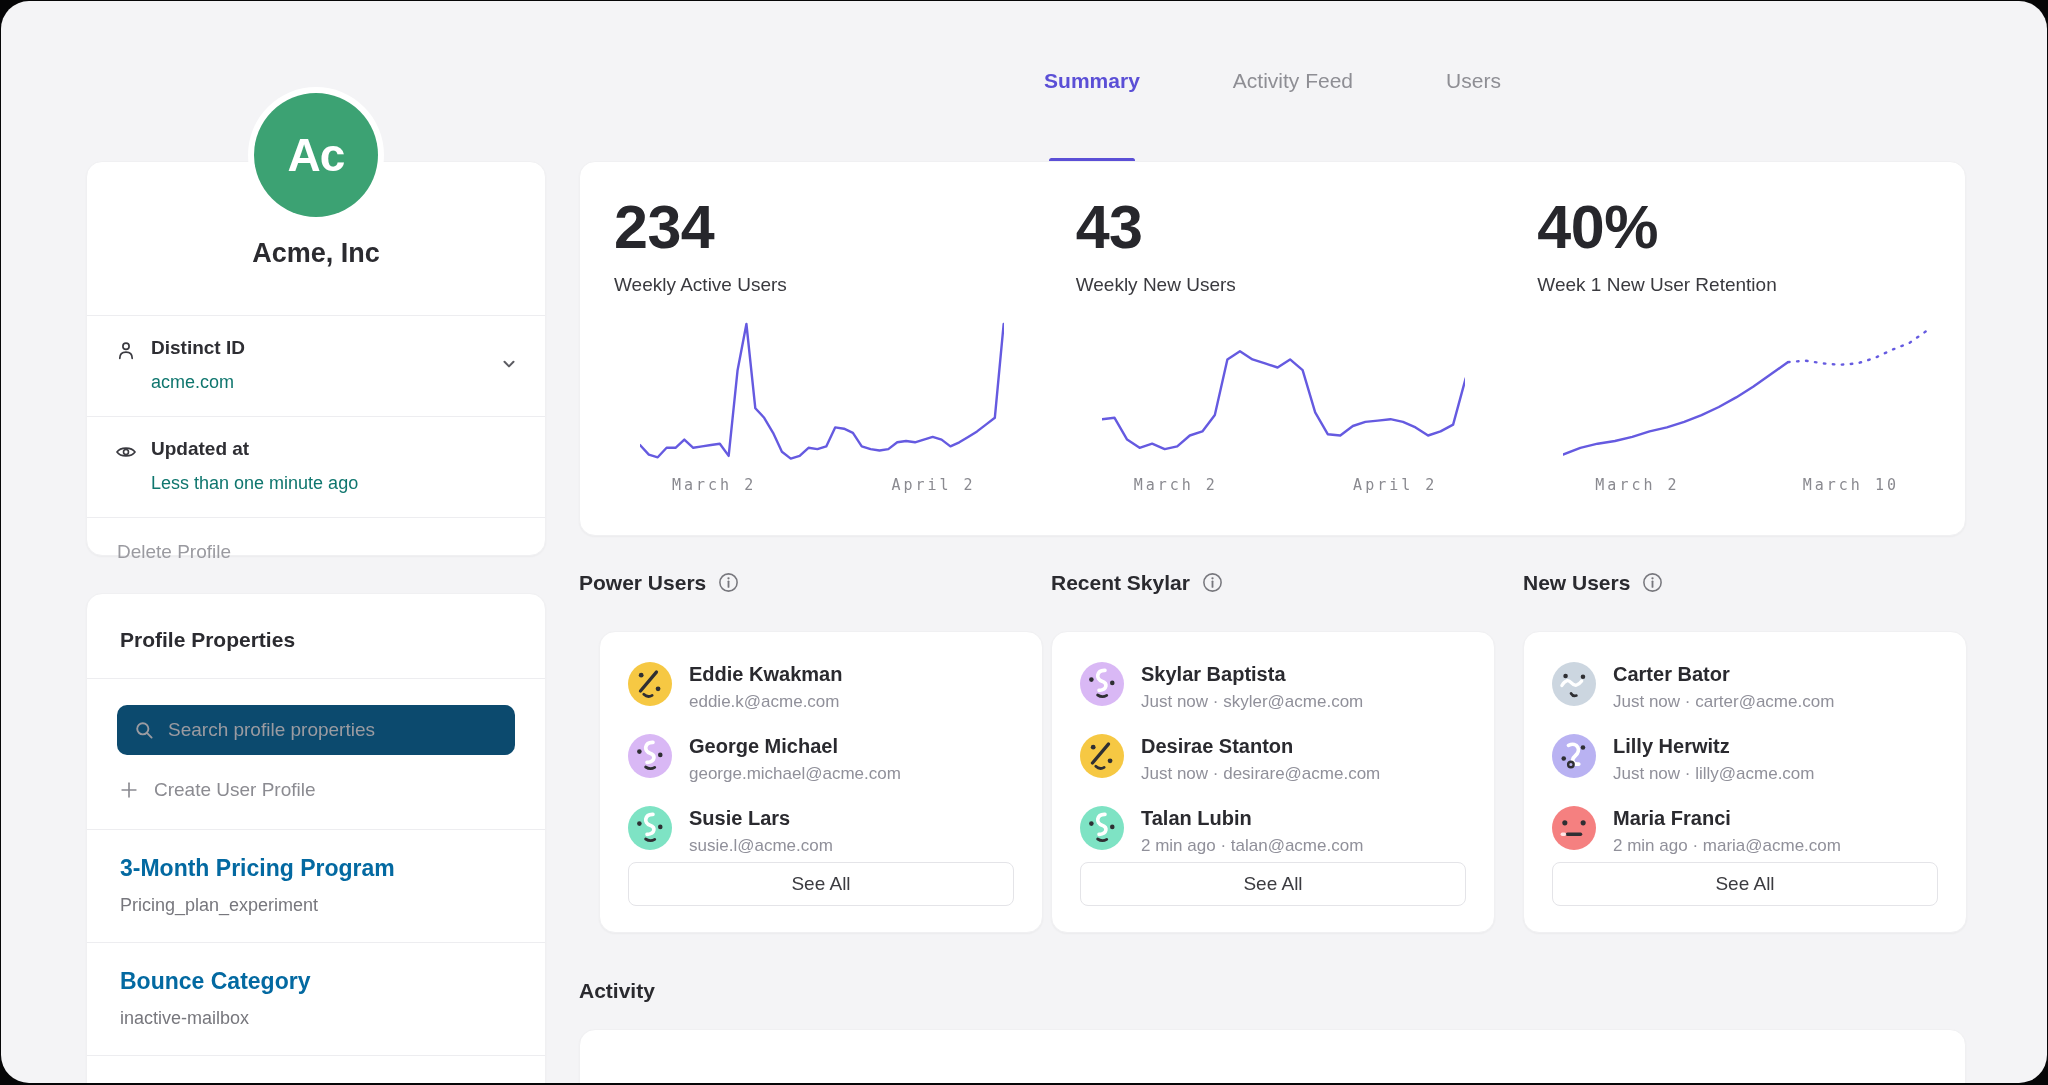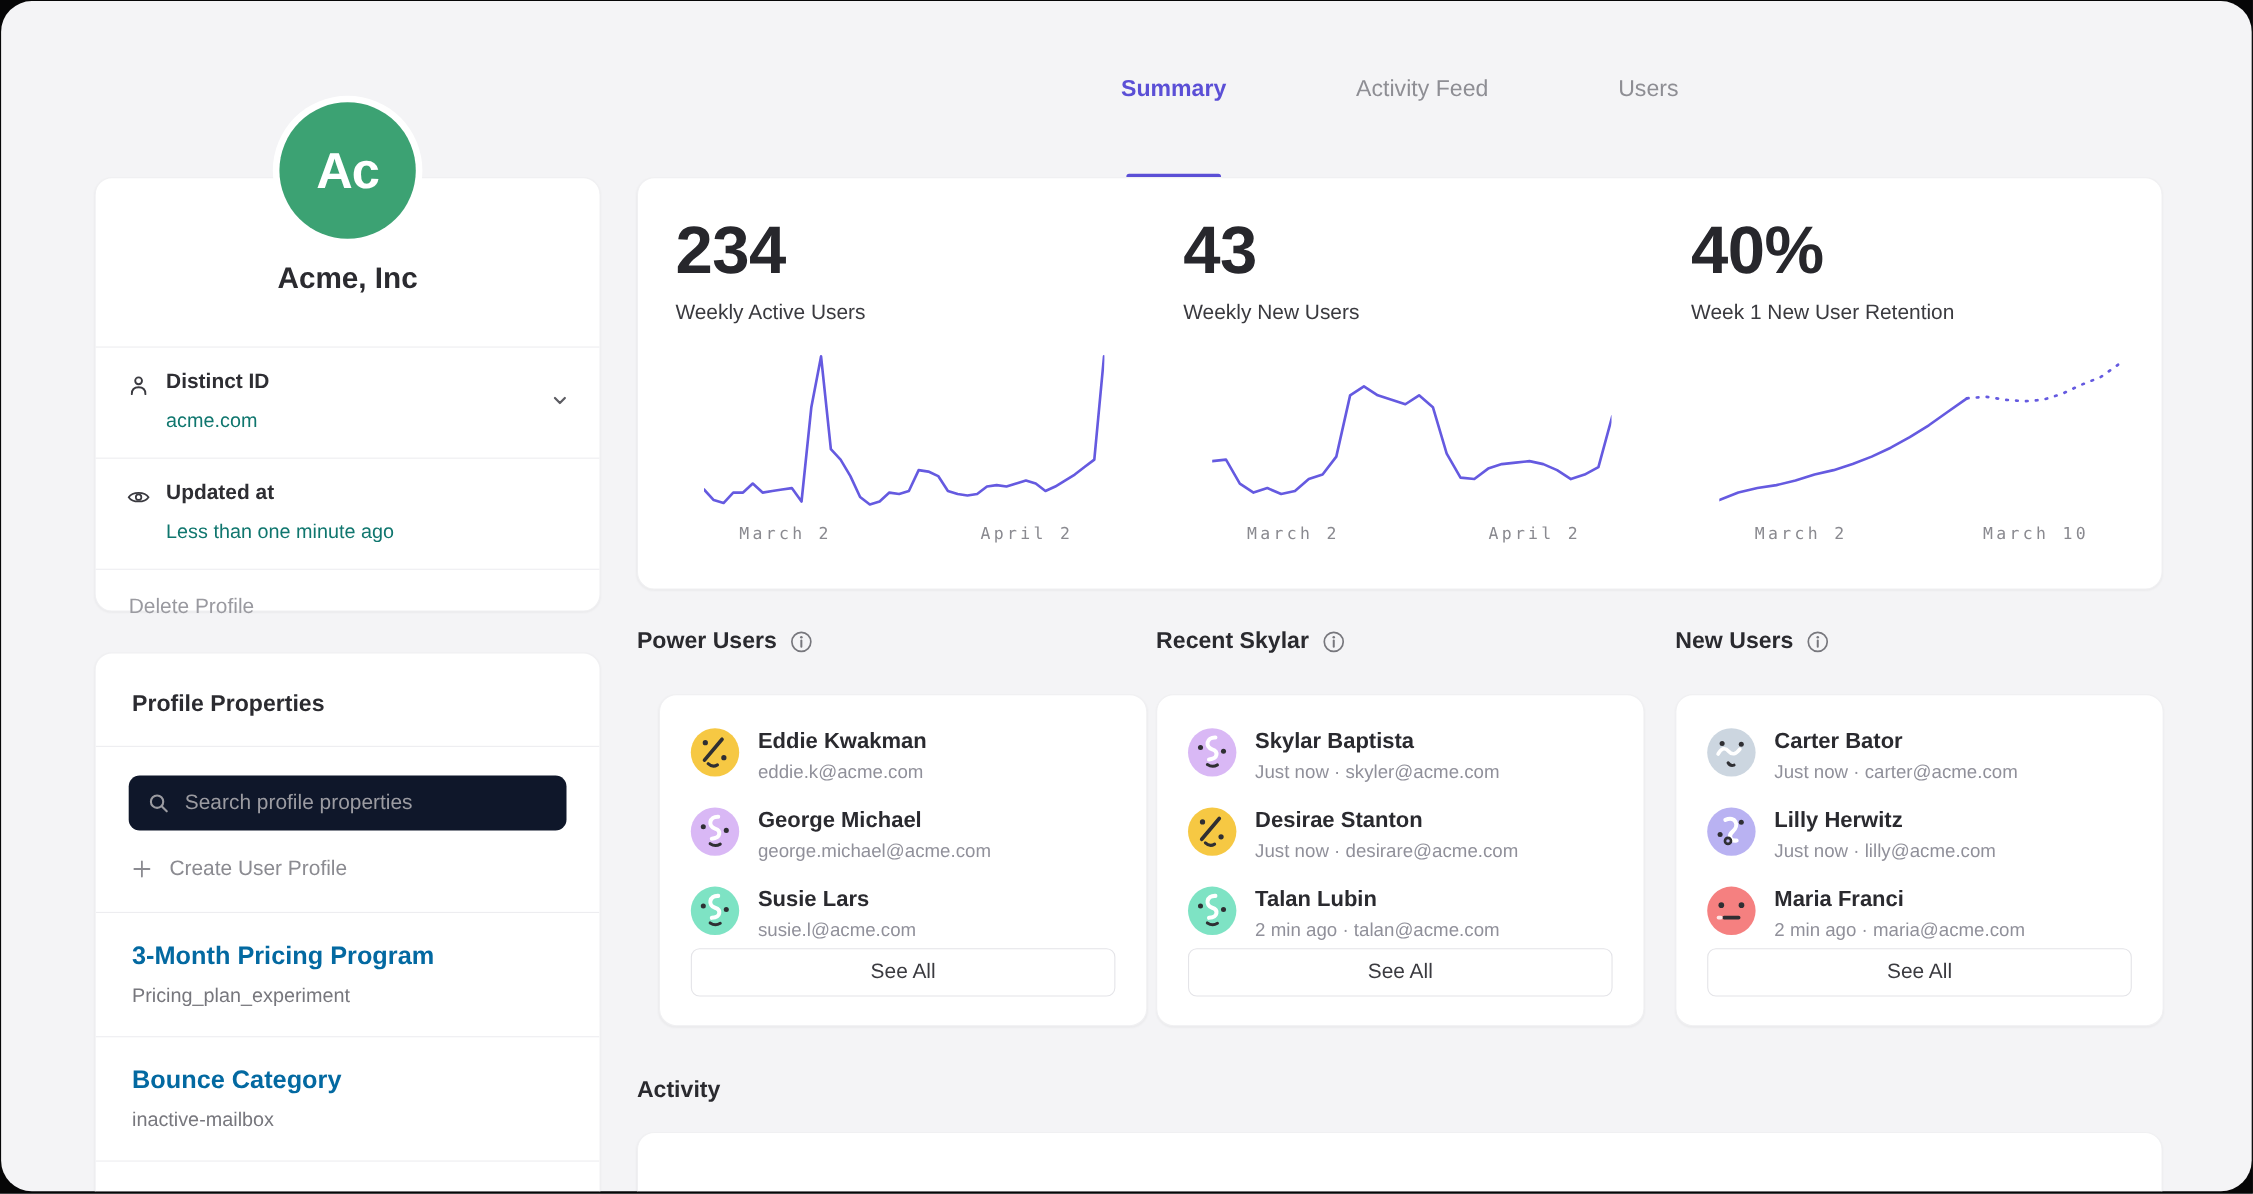--- a/index.html
+++ b/index.html
@@ -22,53 +22,53 @@
   .profile-card .divider.first{margin-top:46px;}
   .info-row{position:relative;padding:21px 30px 23px 64px;}
   .info-icon{position:absolute;left:27px;top:23px;width:24px;height:24px;color:#3a3a40;}
   .info-label{font-size:19px;font-weight:700;color:#2e2e33;}
   .info-value{margin-top:13px;font-size:18px;color:#0f766e;}
   .row-chevron{position:absolute;right:24px;top:36px;width:24px;height:24px;color:#5c5c62;cursor:pointer;}
   .delete-row{padding:23px 30px;font-size:19px;color:#9a9aa0;cursor:pointer;}
 
   .props-card{position:absolute;left:85px;top:592px;width:460px;height:494px;border-radius:16px 16px 0 0;overflow:hidden;}
   .props-title{padding:34px 33px 26px;font-size:21px;font-weight:700;color:#2b2b30;}
-  .search-pill{margin:26px 30px 0;height:50px;border-radius:10px;background:#0f172a;
+  .search-pill{margin:26px 30px 0;height:50px;border-radius:10px;background:#0c4a6e;
     display:flex;align-items:center;padding:0 15px;gap:12px;cursor:text;}
   .search-pill svg{width:24px;height:24px;color:#9b9ba1;flex:0 0 auto;}
   .search-text{font-size:19px;color:#9b9ba1;}
   .create-row{margin-top:24px;padding:0 31px 28px;display:flex;align-items:center;gap:14px;
     color:#8b8b91;font-size:19px;cursor:pointer;}
   .create-row svg{width:22px;height:22px;color:#8b8b91;}
   .prop-row{padding:25px 33px 26px;}
   .prop-name{font-size:23px;font-weight:700;color:#0369a1;}
   .prop-value{margin-top:13px;font-size:18px;color:#77777d;}
 
   
   .tabs{position:absolute;left:578px;top:0;width:1387px;height:160px;
-    display:flex;align-items:center;justify-content:center;gap:118px;}
+    display:flex;align-items:center;justify-content:center;gap:93px;}
   .tab{position:relative;font-size:21px;color:#8e8e94;height:160px;display:flex;align-items:center;cursor:pointer;}
   .tab.active{color:#5b4fd6;font-weight:700;}
   .tab .tab-underline{display:none;}
   .tab.active .tab-underline{display:block;position:absolute;left:50%;transform:translateX(-50%);
     bottom:-2px;width:86px;height:5px;border-radius:3px;background:#5b4fd6;}
 
   
   .summary-card{position:absolute;left:578px;top:160px;width:1387px;height:375px;border-radius:16px;
     display:grid;grid-template-columns:1fr 1fr 1fr;padding:30px 0 0;}
   .stat-col{padding:0 20px 0 34px;}
   .stat-value{font-size:61px;font-weight:800;color:#27272c;letter-spacing:-0.5px;}
   .stat-label{margin-top:12px;font-size:19px;color:#3a3a3f;}
   .spark-wrap{margin:22px 18px 0 26px;height:150px;}
   .spark-wrap svg{width:100%;height:150px;display:block;}
   .axis-row{display:flex;justify-content:space-between;margin:8px 18px 0 26px;padding:0 28px 0 32px;
     font-family:"DejaVu Sans Mono",monospace;font-size:15px;letter-spacing:3px;color:#8a8a90;}
 
   
-  .section-head{position:absolute;top:570px;display:flex;align-items:center;gap:11px;}
+  .section-head{position:absolute;top:570px;display:flex;align-items:flex-start;gap:11px;}
   .section-title{font-size:21px;font-weight:700;color:#2a2a2f;}
   .info-badge{width:23px;height:23px;color:#77777d;cursor:pointer;}
   .users-card{position:absolute;top:630px;width:444px;height:302px;border-radius:16px;padding:30px 28px;}
   .user-row{display:flex;align-items:flex-start;gap:17px;margin-bottom:22px;cursor:pointer;}
   .u-avatar{width:44px;height:44px;border-radius:50%;flex:0 0 auto;}
   .u-avatar svg{width:44px;height:44px;display:block;}
   .u-name{font-size:20px;font-weight:700;color:#2a2a2f;padding-top:1px;}
   .u-sub{margin-top:6px;font-size:17px;color:#90909a;}
   .see-all{position:absolute;left:28px;right:28px;bottom:26px;height:44px;border:1px solid #e4e4e8;
     border-radius:8px;background:#fff;display:flex;align-items:center;justify-content:center;

